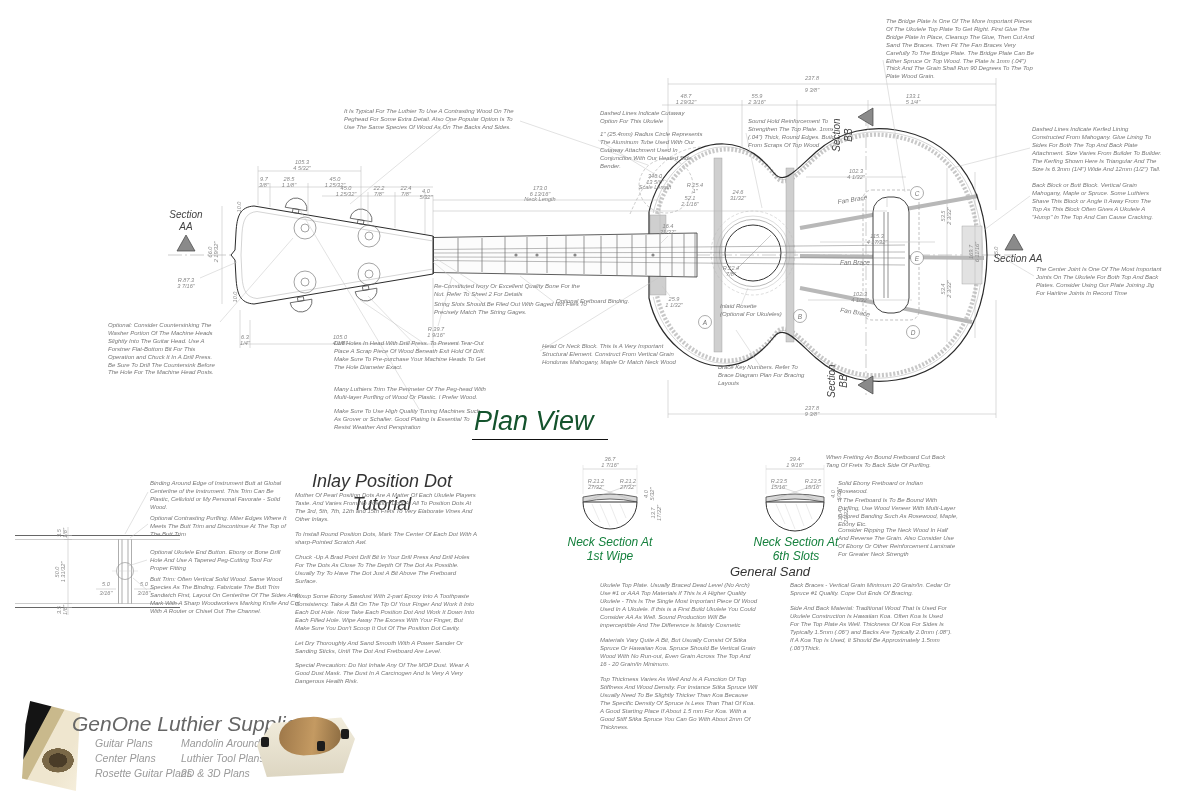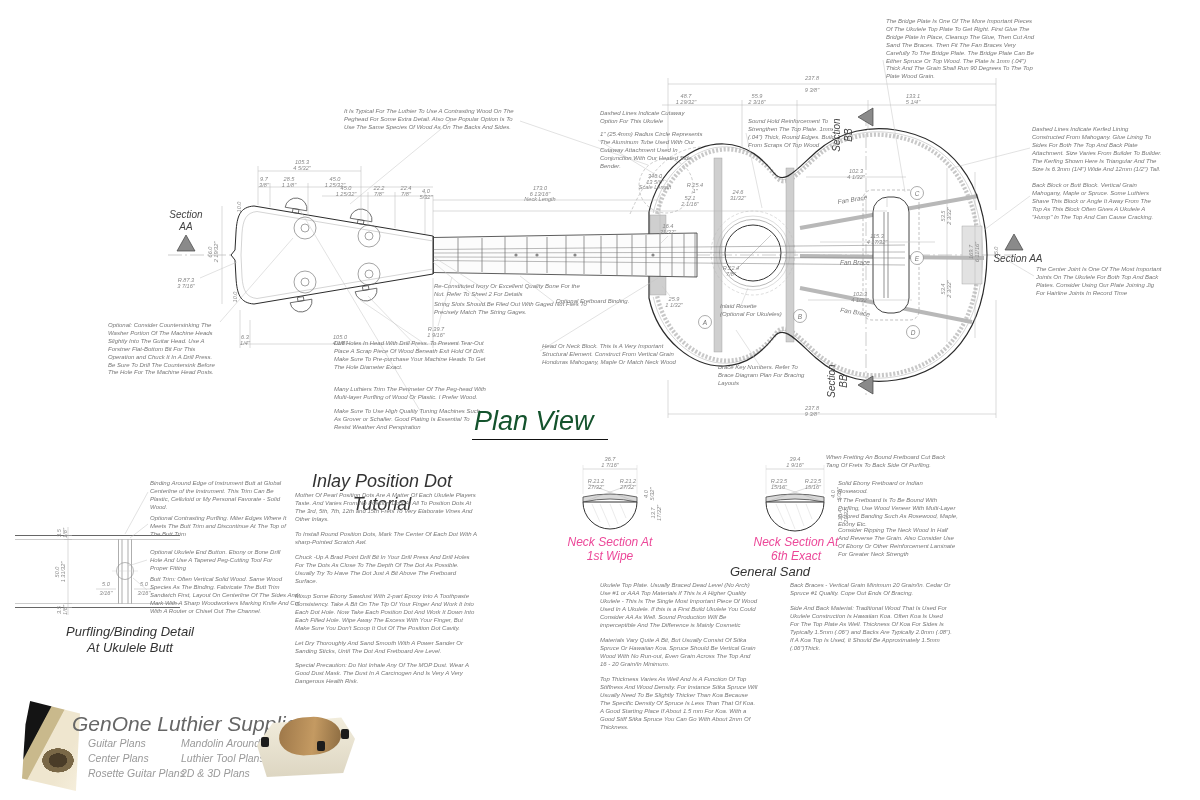--- a/index.html
+++ b/index.html
@@ -2,21 +2,21 @@
 <html><head>
 <meta charset="utf-8">
 <style>
   html,body{margin:0;padding:0;background:#fff;}
   #sheet{position:relative;width:1200px;height:800px;background:#fff;overflow:hidden;
          font-family:"Liberation Sans",sans-serif;}
   .note{position:absolute;font:italic 6px "Liberation Sans",sans-serif;color:#777;line-height:1.32;}
   .big-title{position:absolute;font:italic 27px "Liberation Sans",sans-serif;color:#14532d;
              border-bottom:1.6px solid #111;padding:0 14px 2px 2px;}
   .mid-title{position:absolute;font:italic 13px "Liberation Sans",sans-serif;color:#333;text-align:center;line-height:1.25;}
-  .sm-title{position:absolute;font:italic 12px "Liberation Sans",sans-serif;color:#ec4899;text-align:center;line-height:1.2;}
+  .sm-title{position:absolute;font:italic 12px "Liberation Sans",sans-serif;color:#15803d;text-align:center;line-height:1.2;}
   .col p{margin:0 0 7px 0;}
   .col{position:absolute;font:italic 6px "Liberation Sans",sans-serif;color:#777;line-height:1.33;}
   svg text{font-family:"Liberation Sans",sans-serif;}
   .dim{font:italic 5.6px "Liberation Sans",sans-serif;fill:#888;}
   .lbl{font:italic 6.5px "Liberation Sans",sans-serif;fill:#777;}
   .seclbl{font:italic 10px "Liberation Sans",sans-serif;fill:#444;}
   .brand-name{position:absolute;left:72px;top:712px;font:italic 21px "Liberation Sans",sans-serif;color:#666;}
   .plans{position:absolute;font:italic 10.5px "Liberation Sans",sans-serif;color:#9a9a9a;line-height:1.45;}
   .photo1{position:absolute;left:22px;top:701px;width:58px;height:90px;
     background:
@@ -482,42 +482,38 @@
     <p>Let Dry Thoroughly And Sand Smooth With A Power Sander Or Sanding Sticks, Until The Dot And Fretboard Are Level.</p>
     <p>Special Precaution: Do Not Inhale Any Of The MOP Dust. Wear A Good Dust Mask. The Dust In A Carcinogen And Is Very A Very Dangerous Health Risk.</p>
   </div>
 
   <div class="sm-title" style="left:550px;top:535px;width:120px">
     <span>Neck Section At</span><br>
     <span>1st Wipe</span>
   </div>
   <div class="sm-title" style="left:736px;top:535px;width:120px">
     <span>Neck Section At</span><br>
-    <span>6th Exact</span>
+    <span>6th Slots</span>
   </div>
 
   <div class="mid-title" style="left:690px;top:564px;width:160px">General Sand</div>
   <div class="col" style="left:600px;top:582px;width:158px">
     <p>Ukulele Top Plate. Usually Braced Dead Level (No Arch) Use  #1 or AAA Top Materials If This Is A Higher Quality Ukulele - This Is The Single Most Important Piece Of Wood Used In A Ukulele. If this is a First Build Ukulele You Could Consider AA As Well. Sound Production Will Be imperceptible And The Difference is Mainly Cosmetic</p>
     <p>Materials Vary Quite A Bit, But Usually Consist Of Sitka Spruce Or Hawaiian Koa. Spruce Should Be Vertical Grain Wood With No Run-out, Even Grain Across The Top And 16 - 20 Grain/In Minimum.</p>
     <p>Top Thickness Varies As Well And Is A Function Of Top Stiffness And Wood Density. For Instance Sitka Spruce Will Usually Need To Be Slightly Thicker Than Koa Because The Specific Density Of Spruce Is Less Than That Of Koa. A Good Starting Place If About 1.5 mm For Koa. With a Good Stiff Sitka Spruce You Can Go With About 2mm Of Thickness.</p>
   </div>
   <div class="col" style="left:790px;top:582px;width:162px">
     <p>Back Braces - Vertical Grain Minimum 20 Grain/In. Cedar Or Spruce #1 Quality. Cope Out Ends Of Bracing.</p>
     <p>Side And Back Material: Traditional Wood That Is Used For Ukulele Construction Is Hawaiian Koa. Often Koa Is Used For The Top Plate As Well. Thickness Of Koa For Sides Is Typically 1.5mm (.06") and Backs Are Typically 2.0mm (.08"). If A Koa Top Is Used, It Should Be Approximately 1.5mm (.06")Thick.</p>
   </div>
 
-  <div class="mid-title" style="left:50px;top:624px;width:160px">
-    <span>Purfling/Binding Detail</span><br>
-    <span>At Ukulele Butt</span>
-  </div>
 
   <div class="photo1"></div>
   <div class="brand-name">GenOne Luthier Supplies</div>
-  <div class="plans" style="left:88px;top:736px">
+  <div class="plans" style="left:95px;top:736px">
     <div>Guitar Plans</div>
     <div>Center Plans</div>
     <div>Rosette Guitar Plans</div>
   </div>
   <div class="plans" style="left:181px;top:736px">
     <div>Mandolin Around</div>
     <div>Luthier Tool Plans</div>
     <div>2D &amp; 3D Plans</div>
   </div>
   <div class="photo2">

